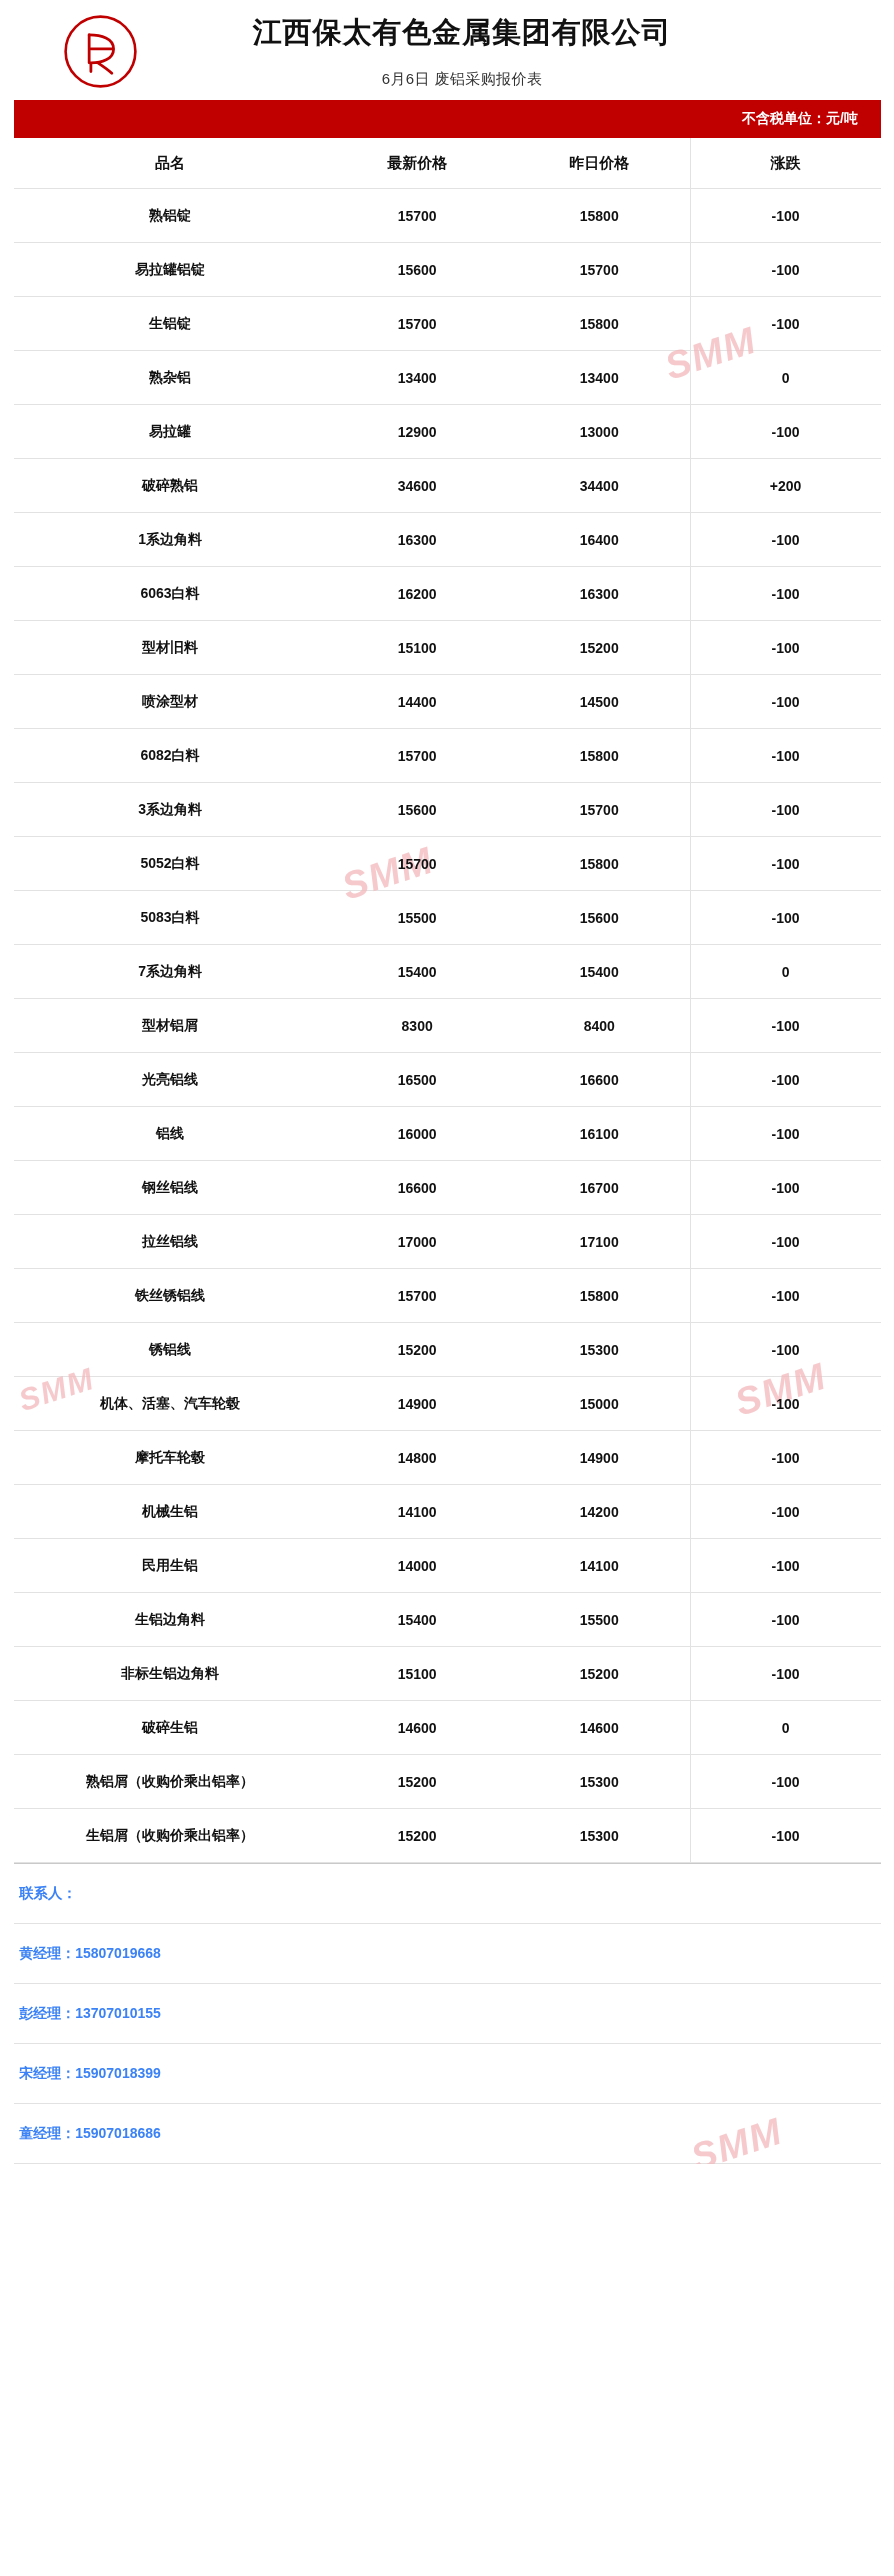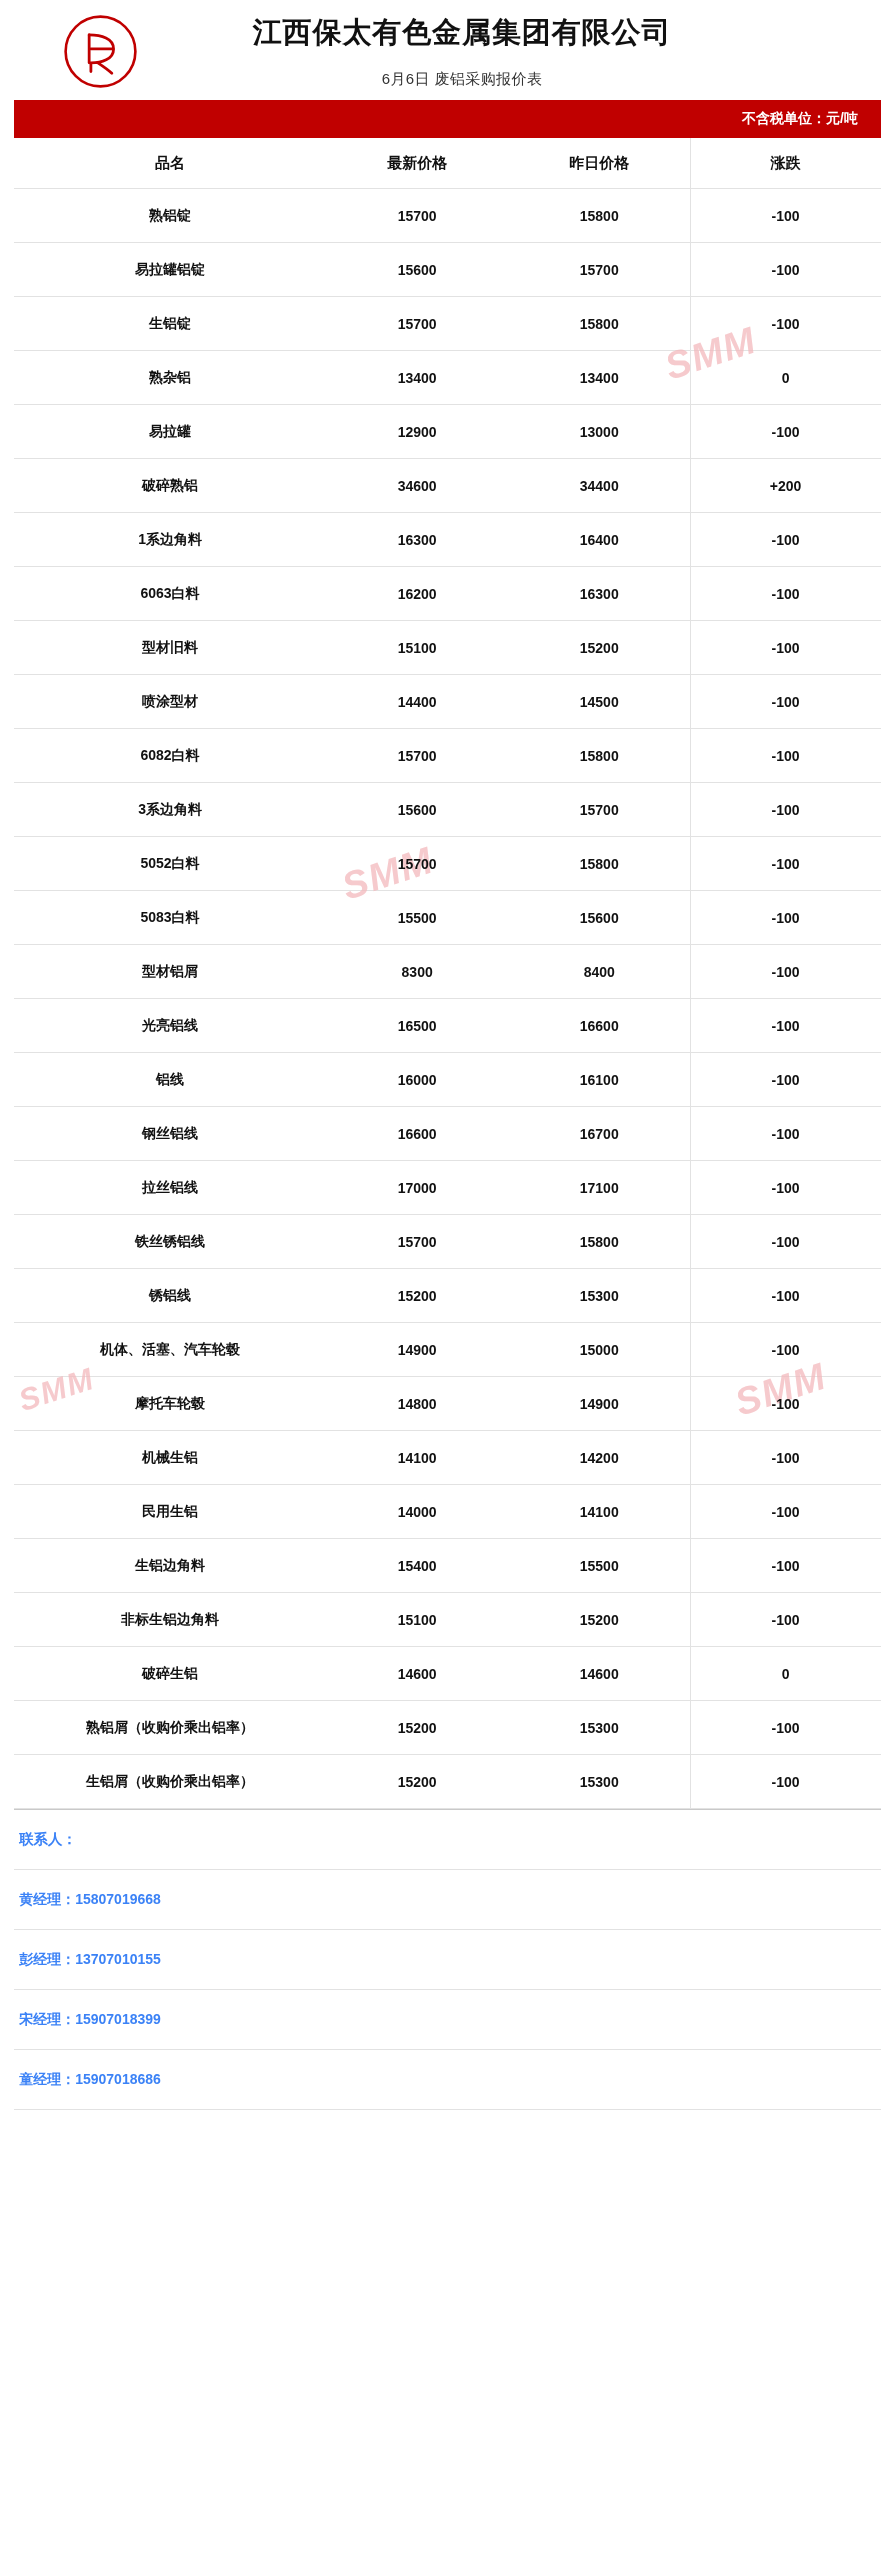--- a/index.html
+++ b/index.html
@@ -268,20 +268,26 @@
           <td class="price-val">15800</td>
           <td class="chg down">-100</td>
         </tr>
         <tr>
           <td class="name">5083白料</td>
           <td class="price-val">15500</td>
           <td class="price-val">15600</td>
           <td class="chg down">-100</td>
         </tr>
         <tr>
+          <td class="name">7系边角料</td>
+          <td class="price-val">15400</td>
+          <td class="price-val">15400</td>
+          <td class="chg flat">0</td>
+        </tr>
+        <tr>
           <td class="name">型材铝屑</td>
           <td class="price-val">8300</td>
           <td class="price-val">8400</td>
           <td class="chg down">-100</td>
         </tr>
         <tr>
           <td class="name">光亮铝线</td>
           <td class="price-val">16500</td>
           <td class="price-val">16600</td>
           <td class="chg down">-100</td>

